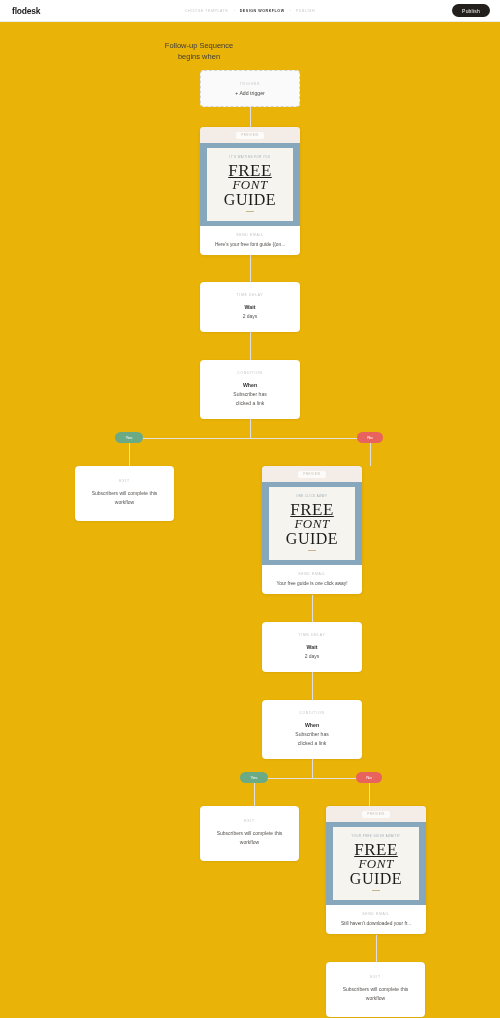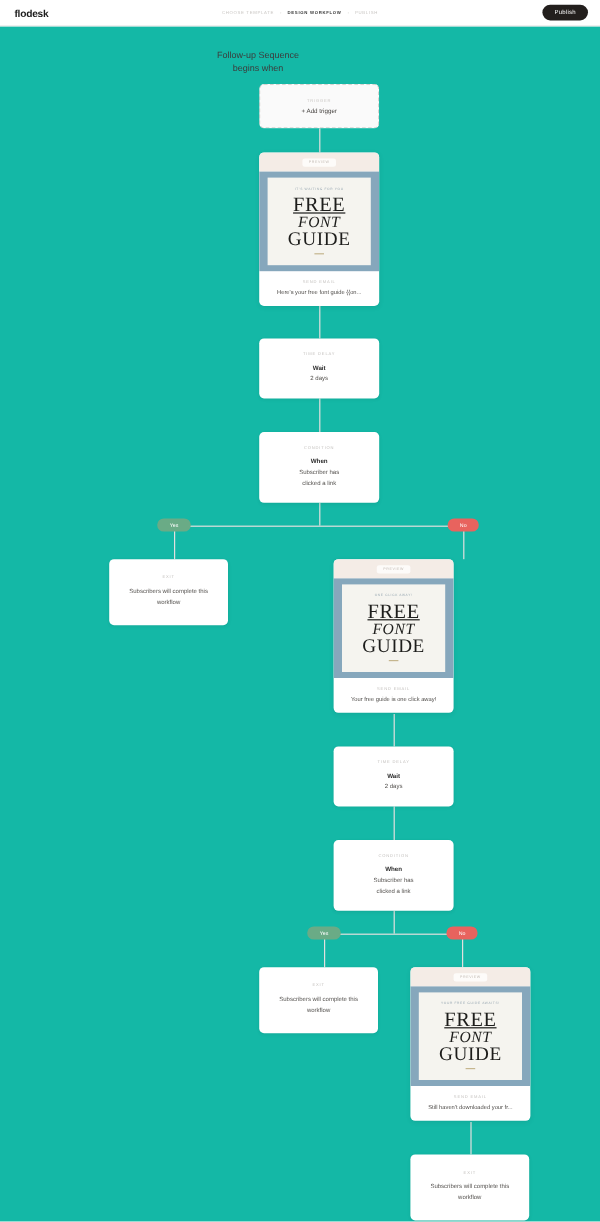--- a/index.html
+++ b/index.html
@@ -2,21 +2,21 @@
 <html><head>
 <meta charset="utf-8">
 <style>
   * { box-sizing: border-box; margin: 0; padding: 0; }
   html, body {
     width: 500px; height: 1018px;
     font-family: "Liberation Sans", sans-serif;
     background: #f7f7f6;
     overflow: hidden;
   }
-  .app { position: relative; width: 500px; height: 1018px; background: #14b8a6; }
+  .app { position: relative; width: 500px; height: 1018px; background: #eab308; }
 
   
   .header {
     position: absolute; top: 0; left: 0;
     width: 500px; height: 22px;
     background: #ffffff;
     border-bottom: 1px solid #ececec;
     display: flex; align-items: center;
   }
   .logo {
@@ -38,21 +38,21 @@
   .publish-btn {
     position: absolute; right: 10px; top: 4px;
     width: 38px; height: 13px; border-radius: 7px;
     background: #231f1d; color: #ffffff;
     font-size: 5px; letter-spacing: 0.2px;
     display: flex; align-items: center; justify-content: center;
     border: none; cursor: pointer;
   }
 
   
-  .canvas { position: absolute; top: 22px; left: 0; width: 398px; height: 996px; margin-left: 16px; }
+  .canvas { position: absolute; top: 22px; left: 0; width: 398px; height: 996px; }
 
   .flow-title {
     position: absolute; left: 0; right: 0; top: 18px;
     text-align: center; font-size: 7.5px; color: #3c3c3c;
     line-height: 11px; font-weight: 500;
   }
 
   
   .line-v { position: absolute; width: 1px; background: #e2e0de; }
   .line-h { position: absolute; height: 1px; background: #e2e0de; }

